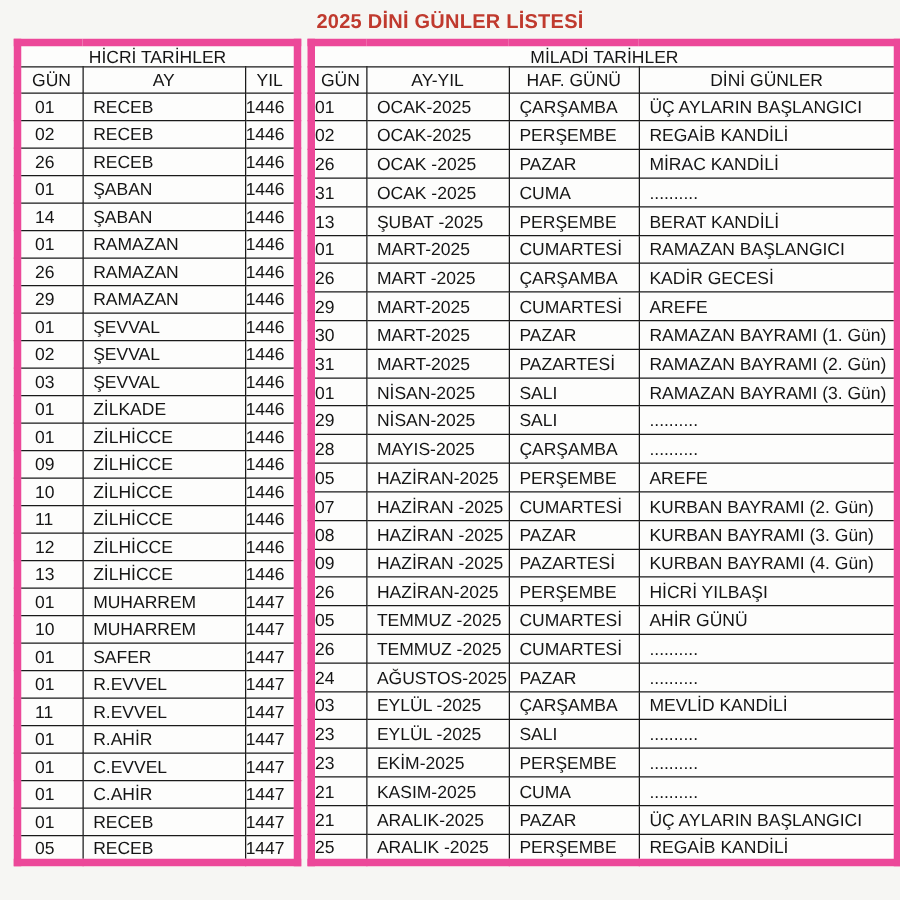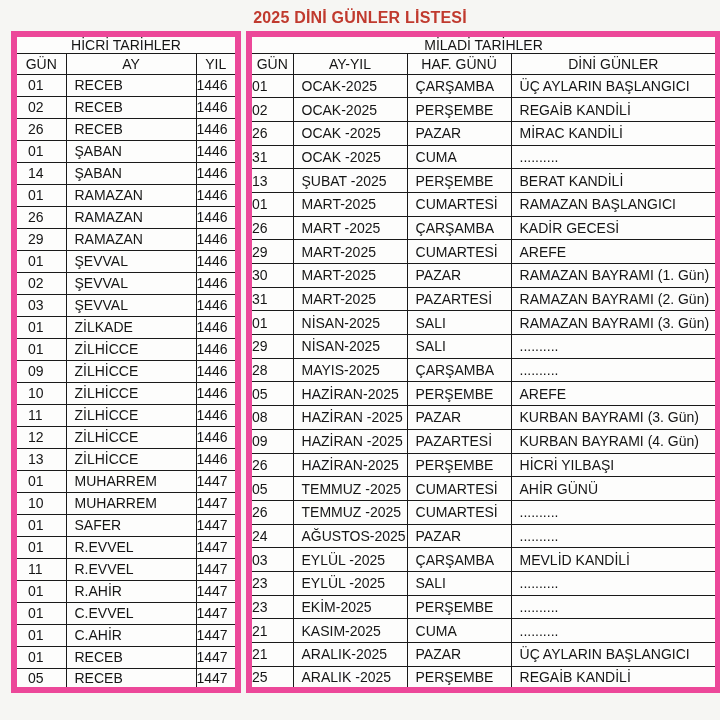--- a/index.html
+++ b/index.html
@@ -312,20 +312,26 @@
     <td class="c-left">ÇARŞAMBA</td>
     <td class="c-left">..........</td>
   </tr>
           <tr>
     <td class="c-center">05</td>
     <td class="c-left">HAZİRAN-2025</td>
     <td class="c-left">PERŞEMBE</td>
     <td class="c-left">AREFE</td>
   </tr>
           <tr>
+    <td class="c-center">07</td>
+    <td class="c-left">HAZİRAN -2025</td>
+    <td class="c-left">CUMARTESİ</td>
+    <td class="c-left">KURBAN BAYRAMI (2. Gün)</td>
+  </tr>
+          <tr>
     <td class="c-center">08</td>
     <td class="c-left">HAZİRAN -2025</td>
     <td class="c-left">PAZAR</td>
     <td class="c-left">KURBAN BAYRAMI (3. Gün)</td>
   </tr>
           <tr>
     <td class="c-center">09</td>
     <td class="c-left">HAZİRAN -2025</td>
     <td class="c-left">PAZARTESİ</td>
     <td class="c-left">KURBAN BAYRAMI (4. Gün)</td>

